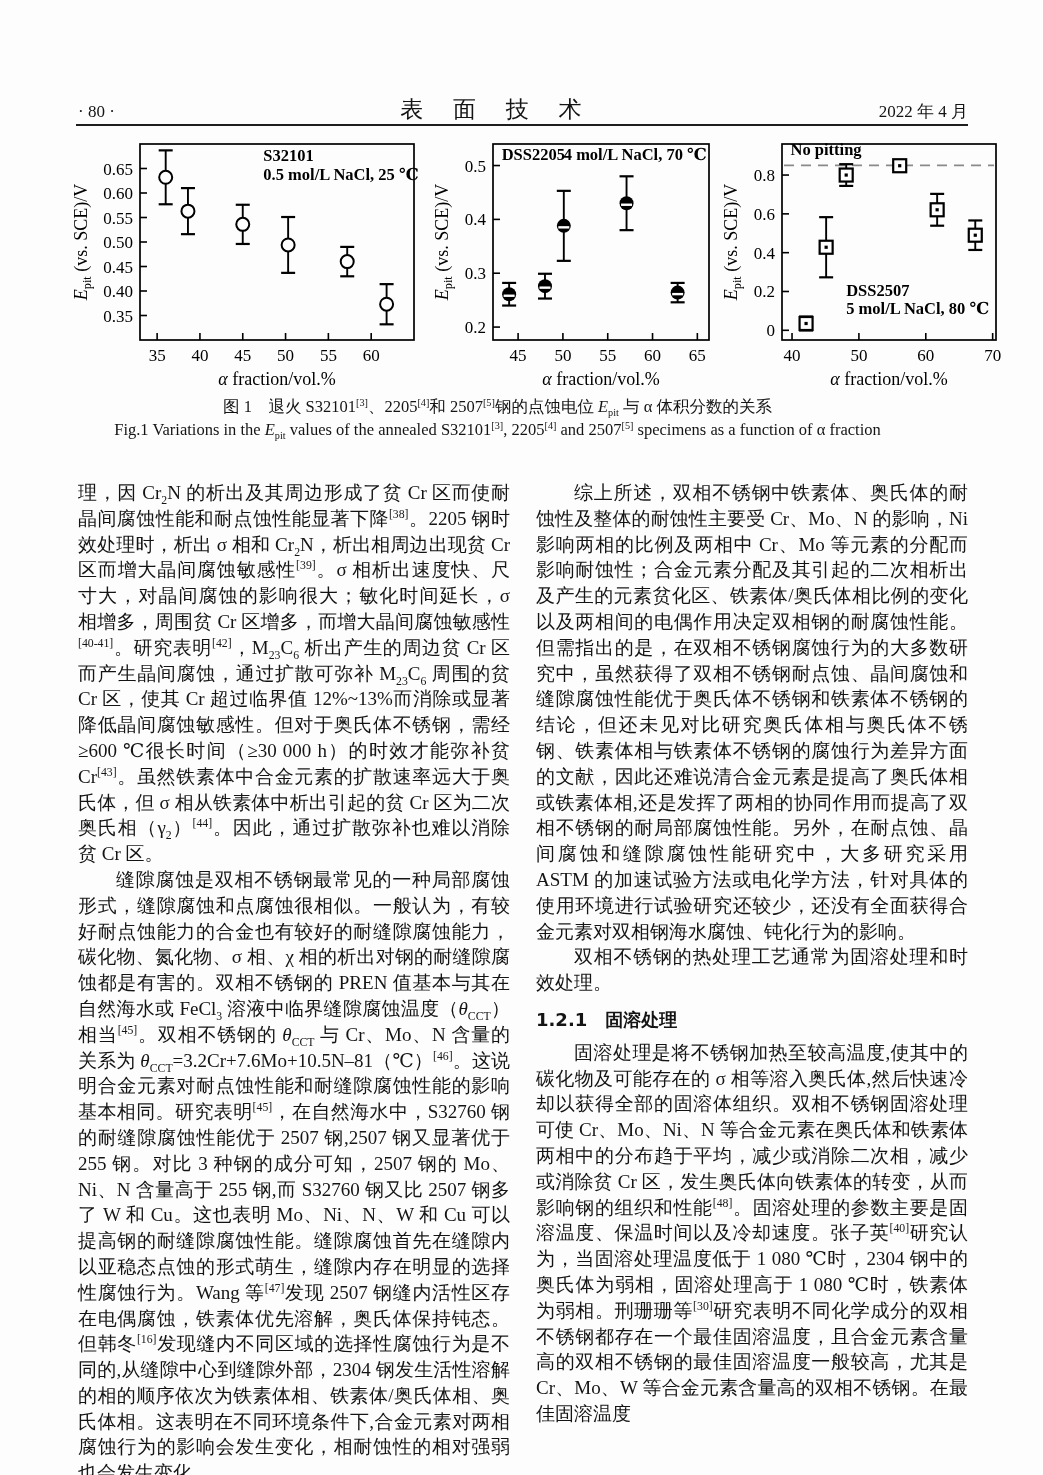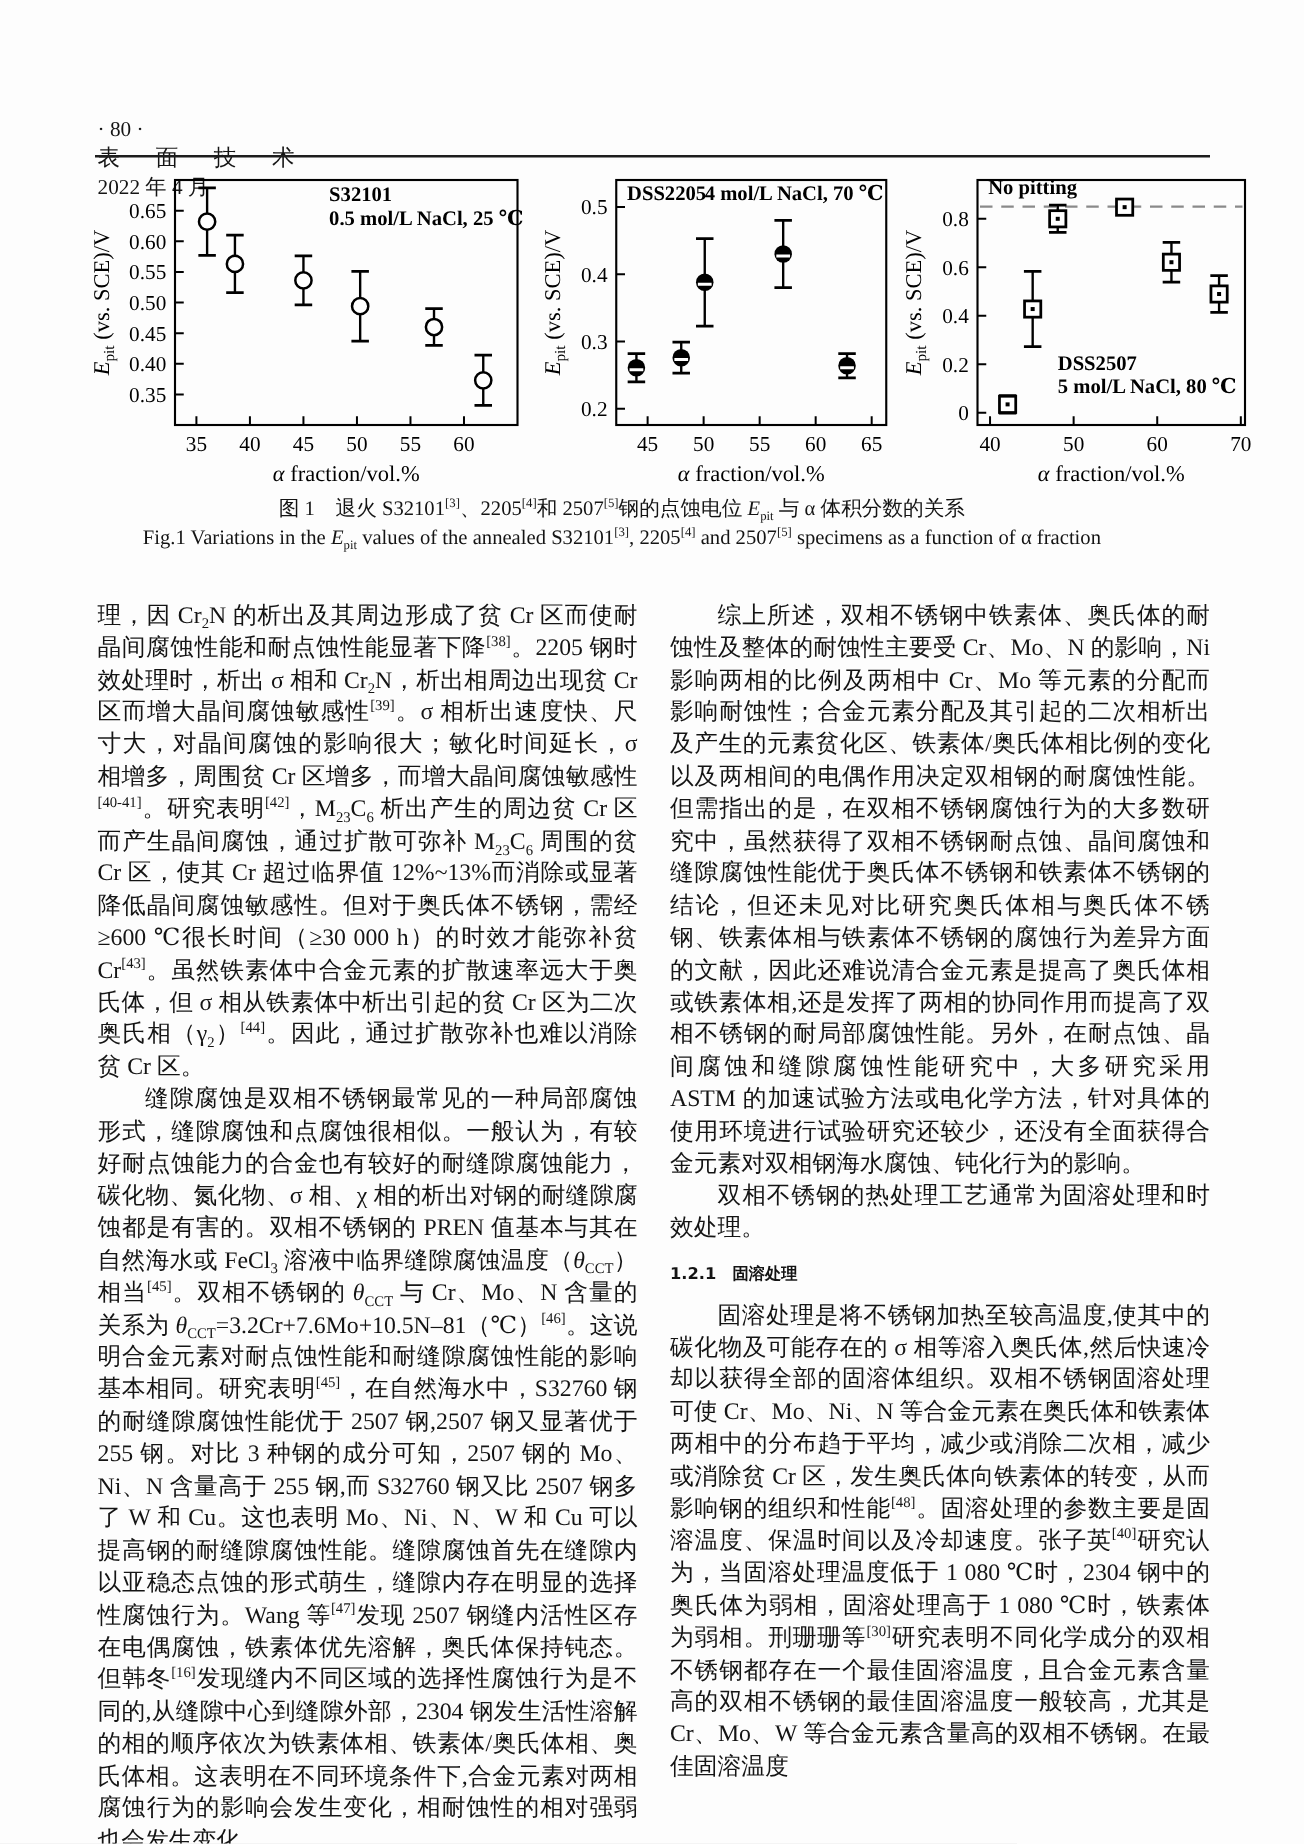--- a/index.html
+++ b/index.html
@@ -2,37 +2,37 @@
 <html><head>
 <meta charset="utf-8">
 <style>
   html,body{margin:0;padding:0;background:#e8e8e8;}
   .page{
     position:relative;width:1043px;height:1475px;background:#fdfdfd;
     font-family:"Liberation Serif","DejaVu Serif",serif;color:#141414;
     margin:0 auto;overflow:hidden;
   }
   .header{position:absolute;top:94px;left:78px;width:890px;display:flex;
-    justify-content:space-between;align-items:baseline;font-size:17px;flex-direction:column;}
-  .journal-title{letter-spacing:12px;font-size:18px;}
+    justify-content:space-between;align-items:baseline;font-size:17px;}
+  .journal-title{letter-spacing:12px;font-size:23px;}
   .header-rule{position:absolute;top:124px;left:76px;width:892px;border-top:2px solid #1d1d1d;}
   .figure-row{position:absolute;top:134px;left:72px;display:flex;gap:3px;}
   .chart{background:transparent;}
   svg text{font-family:"Liberation Serif","DejaVu Serif",serif;fill:#000;}
   .caption{position:absolute;top:395px;left:0;width:995px;text-align:center;
     font-size:16.5px;line-height:23px;}
   .caption sup,.columns sup{font-size:0.62em;vertical-align:super;line-height:0;}
   .caption sub,.columns sub{font-size:0.62em;vertical-align:sub;line-height:0;}
   .columns{position:absolute;top:480px;left:78px;width:890px;display:flex;gap:26px;}
   .col{width:432px;font-size:19px;line-height:25.8px;text-align:justify;text-justify:inter-ideograph;}
   .col p{margin:0;text-indent:2em;}
   .col p.noindent{text-indent:0;}
   .col h2{font-family:"DejaVu Sans","Liberation Sans",sans-serif;font-size:21px;
     font-weight:bold;margin:16px 0 11px;text-indent:0;letter-spacing:1px;}
-  .col h3{font-family:"DejaVu Sans","Liberation Sans",sans-serif;font-size:13px;
+  .col h3{font-family:"DejaVu Sans","Liberation Sans",sans-serif;font-size:18px;
     font-weight:bold;margin:11px 0 7px;text-indent:0;}
 </style>
 </head>
 <body>
 
 <div class="page">
 
   <div class="header">
     <span>· 80 ·</span>
     <span class="journal-title">表 面 技 术</span>

